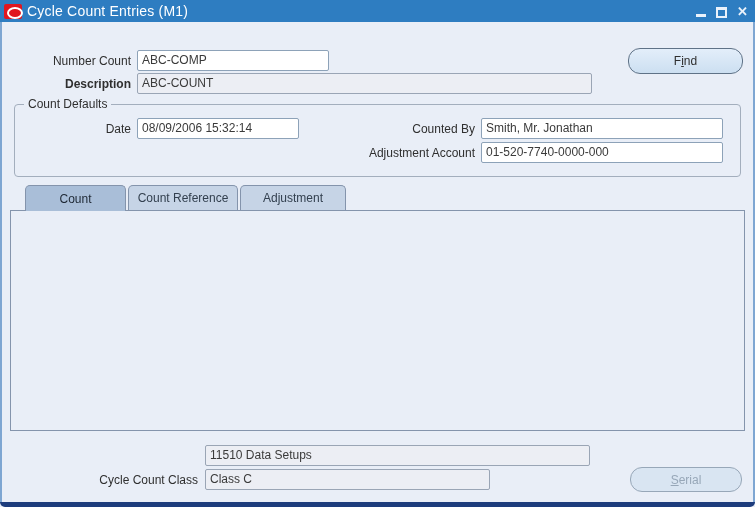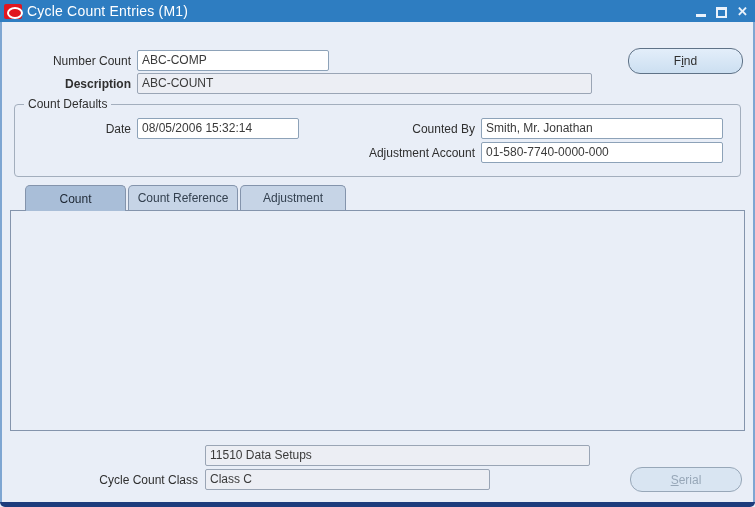--- a/index.html
+++ b/index.html
@@ -97,25 +97,25 @@
   <div class="btn" style="left:628px;top:48px;width:115px;height:26px;">
       <span>F</span>
       <u>i</u>
       <span>nd</span>
     </div>
 
   <div class="groupbox" style="left:14px;top:104px;width:727px;height:73px;">
     <div class="legend">Count Defaults</div>
   </div>
   <div class="lbl ra" style="left:50px;top:122px;width:81px;">Date</div>
-  <div class="field" style="left:137px;top:118px;width:162px;height:21px;">08/05/2006 15:32:14</div>
+  <div class="field" style="left:137px;top:118px;width:162px;height:21px;">08/09/2006 15:32:14</div>
   <div class="lbl ra" style="left:355px;top:122px;width:120px;">Counted By</div>
   <div class="field" style="left:481px;top:118px;width:242px;height:21px;">Smith, Mr. Jonathan</div>
   <div class="lbl ra" style="left:340px;top:146px;width:135px;">Adjustment Account</div>
-  <div class="field" style="left:481px;top:142px;width:242px;height:21px;">01-580-7740-0000-000</div>
+  <div class="field" style="left:481px;top:142px;width:242px;height:21px;">01-520-7740-0000-000</div>
 
   <div class="tab active" style="left:25px;width:101px;">Count</div>
   <div class="tab inactive" style="left:128px;width:110px;">Count Reference</div>
   <div class="tab inactive" style="left:240px;width:106px;">Adjustment</div>
   <div class="tabpanel"></div>
 
   <div class="lbl" style="left:34px;top:221px;">Count Seq</div>
   <div class="lbl" style="left:95px;top:244px;">New Count</div>
   <div class="vline" style="left:37px;top:236px;height:54px;"></div>
   <div class="vline" style="left:100px;top:259px;height:31px;"></div>

